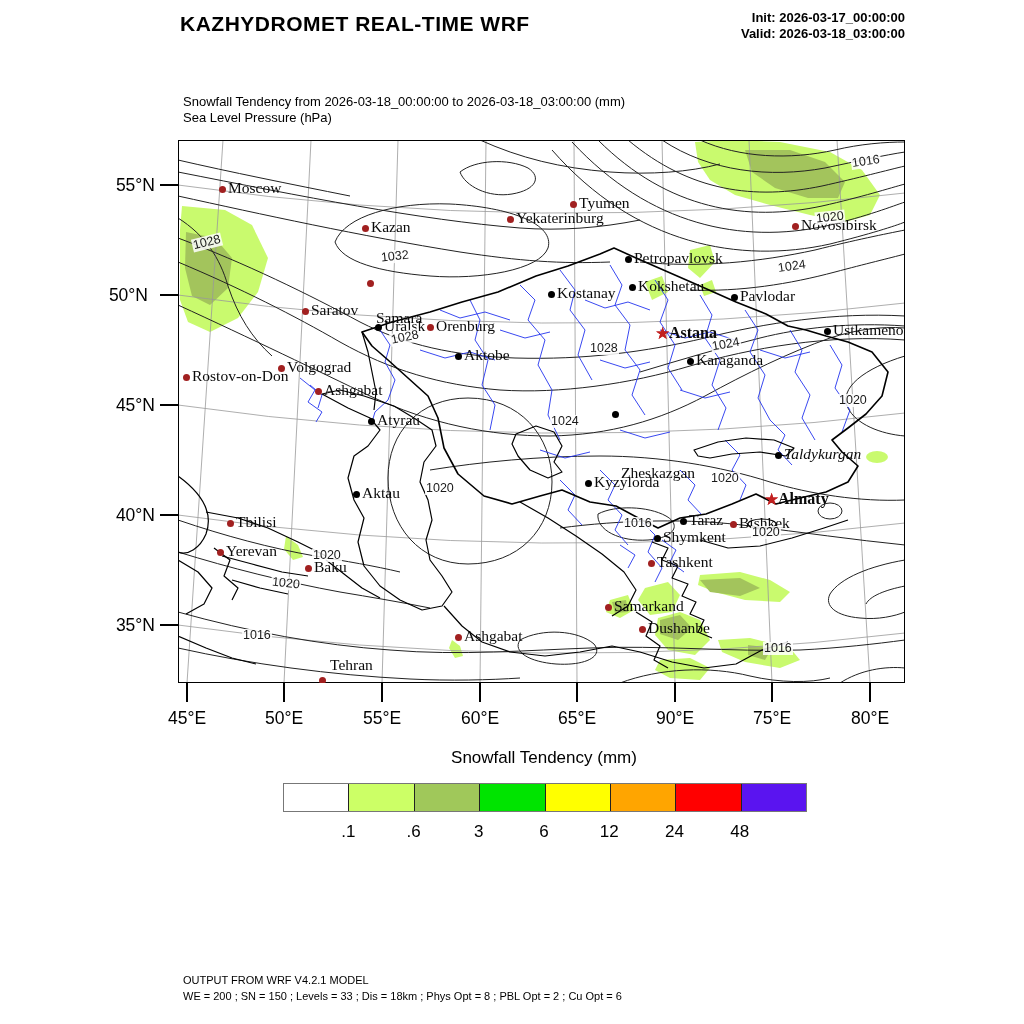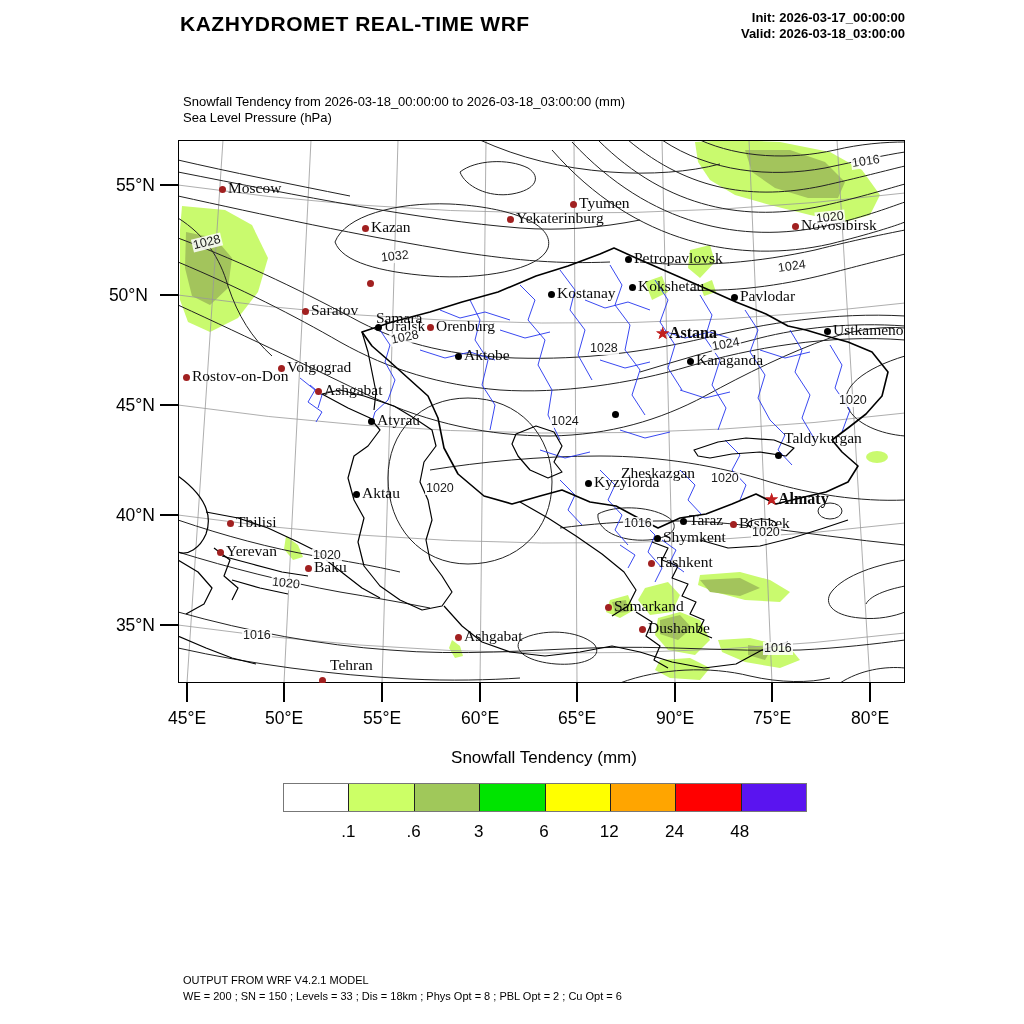--- a/index.html
+++ b/index.html
@@ -234,21 +234,21 @@
       <span class="city-label" style="left: 109px; top: 219px;">Volgograd</span>
       <div class="city-dot abs" style="left: 4.5px; top: 233.5px; background: rgb(161, 32, 32);"></div>
       <span class="city-label" style="left: 14px; top: 228px;">Rostov-on-Don</span>
       <div class="city-dot abs" style="left: 136.5px; top: 247.5px; background: rgb(161, 32, 32);"></div>
       <span class="city-label" style="left: 146px; top: 242px;">Ashgabat</span>
       <div class="city-dot abs" style="left: 189.5px; top: 277.5px; background: rgb(0, 0, 0);"></div>
       <span class="city-label" style="left: 199px; top: 272px;">Atyrau</span>
       <div class="city-dot abs" style="left: 433.5px; top: 270.5px; background: rgb(0, 0, 0);"></div>
       <span class="city-label" style="left: 443px; top: 277px; margin-top: 48px;">Zheskazgan</span>
       <div class="city-dot abs" style="left: 596.5px; top: 311.5px; background: rgb(0, 0, 0);"></div>
-      <span class="city-label" style="left: 606px; top: 290px;">Taldykurgan</span>
+      <span class="city-label" style="left: 606px; top: 306px; font-style: italic;">Taldykurgan</span>
       <div class="city-dot abs" style="left: 174.5px; top: 350.5px; background: rgb(0, 0, 0);"></div>
       <span class="city-label" style="left: 184px; top: 345px;">Aktau</span>
       <div class="city-dot abs" style="left: 406.5px; top: 339.5px; background: rgb(0, 0, 0);"></div>
       <span class="city-label" style="left: 416px; top: 334px;">Kyzylorda</span>
       <span class="city-star abs" style="left: 586px; top: 351px; color: rgb(194, 32, 32);">★</span>
       <span class="city-label bold" style="left: 600px; top: 351px;">Almaty</span>
       <div class="city-dot abs" style="left: 501.5px; top: 377.5px; background: rgb(0, 0, 0);"></div>
       <span class="city-label" style="left: 511px; top: 372px;">Taraz</span>
       <div class="city-dot abs" style="left: 551.5px; top: 380.5px; background: rgb(161, 32, 32);"></div>
       <span class="city-label" style="left: 561px; top: 375px;">Bishkek</span>

